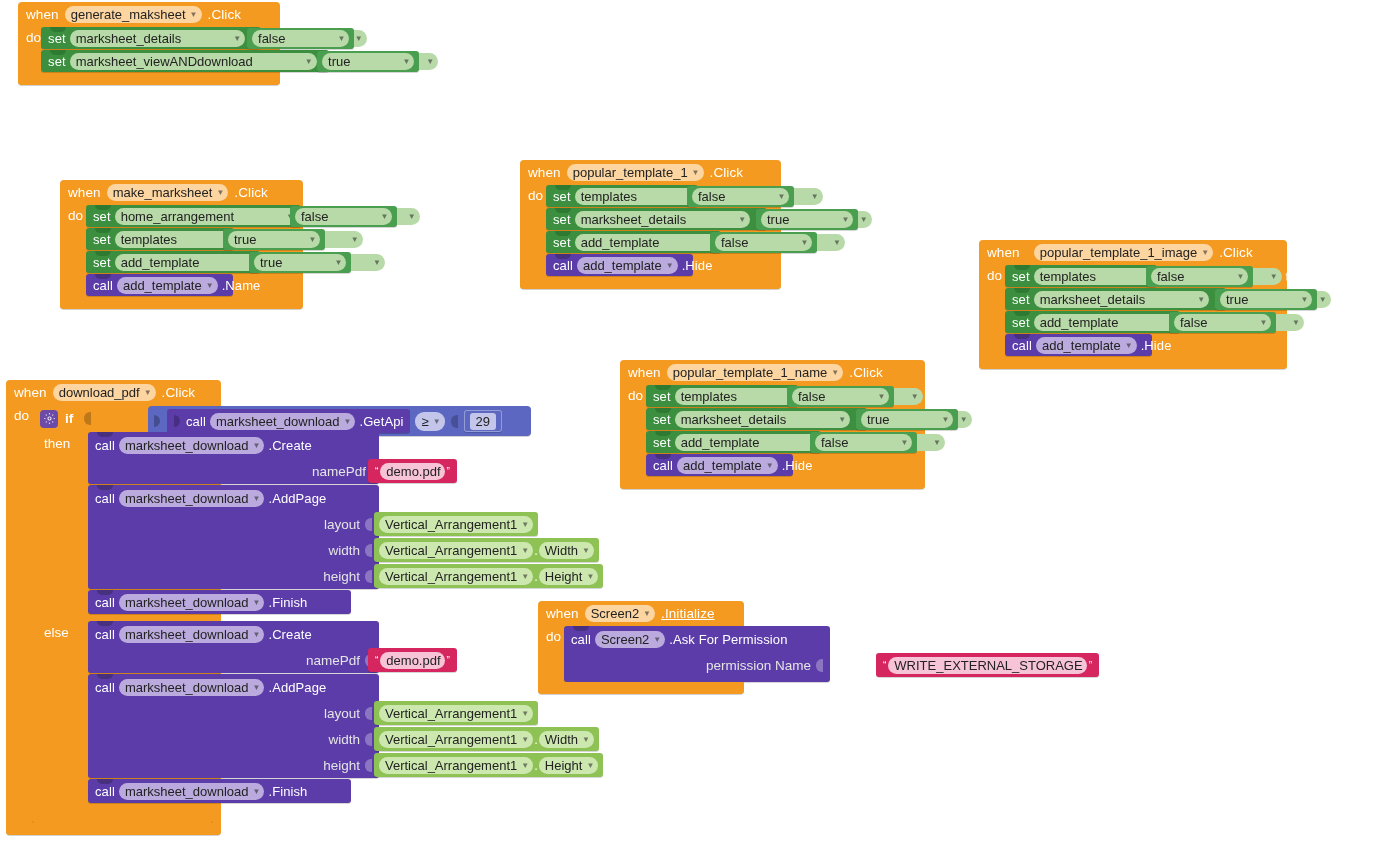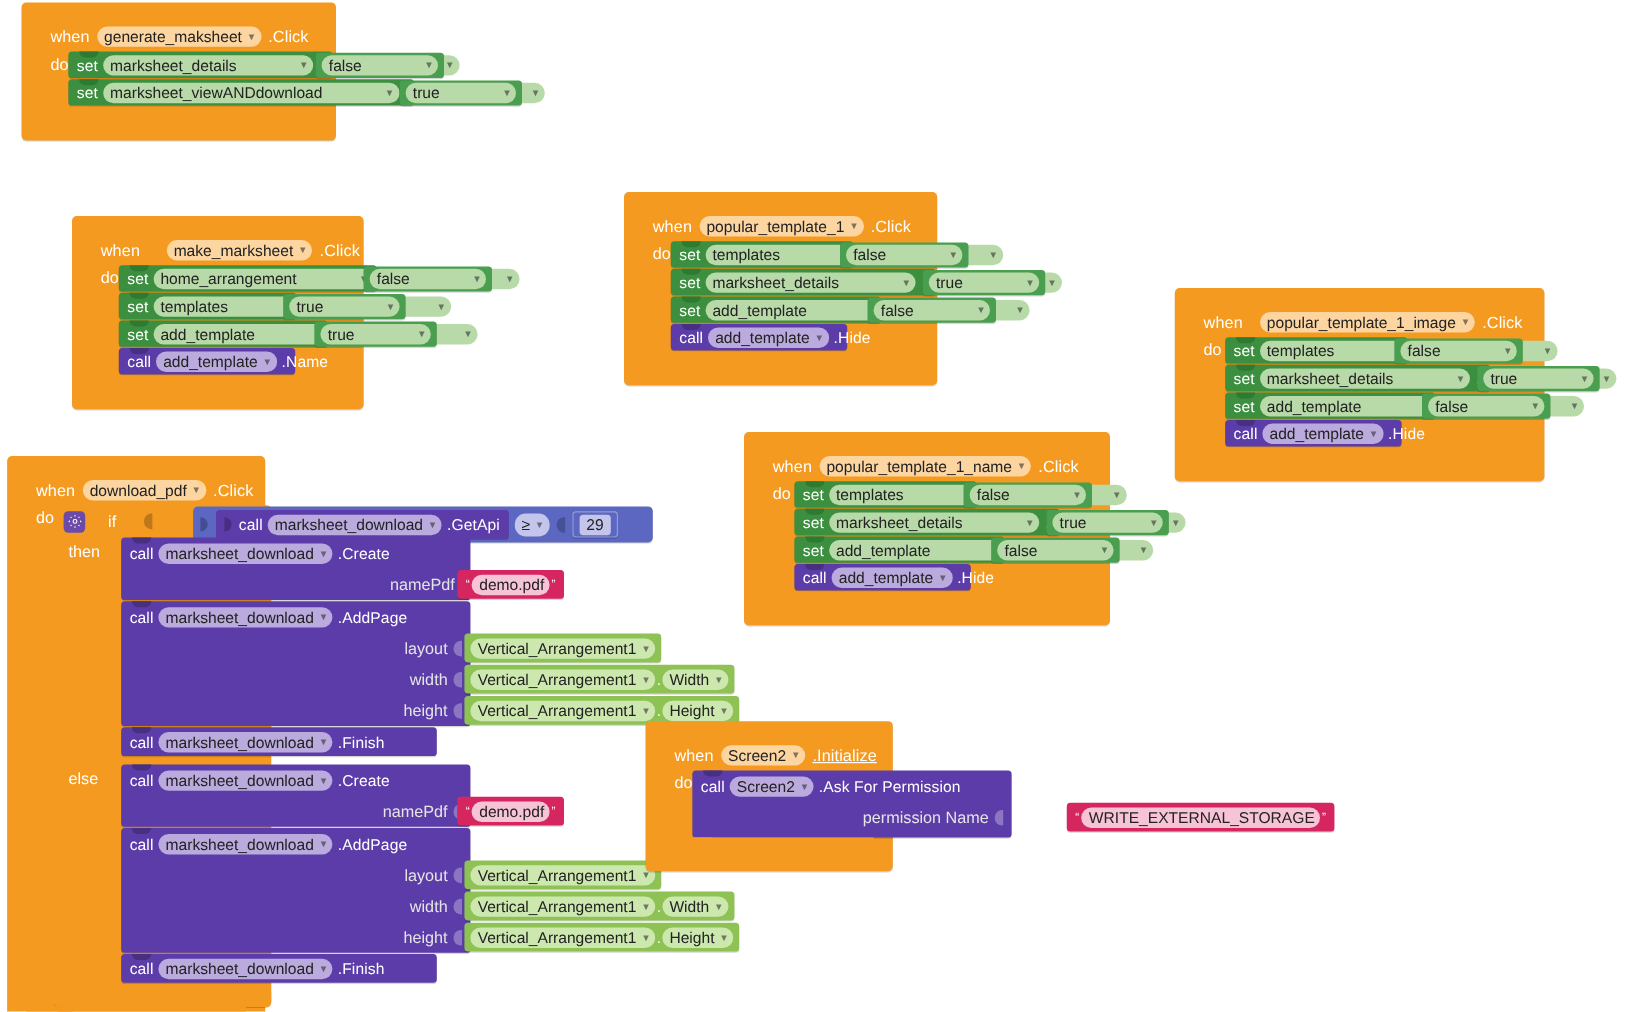--- a/index.html
+++ b/index.html
@@ -14,21 +14,21 @@
   #canvas { position:absolute; inset:0; }
 
   
   .blk { position:absolute; }
 
   
   .event {
     background: #f49a20;
     border-radius: 4px 4px 4px 4px;
     box-shadow: 0 1px 0 rgba(0,0,0,.18);
-    padding: 16px;
+    padding: 0;
   }
   .event-row {
     display:flex; align-items:center;
     height: 25px;
     padding-left: 8px;
   }
   .kw { color:#fff; font-size:13.5px; letter-spacing:.1px; white-space:nowrap; }
   .kw.small { font-size:13px; }
 
   
@@ -99,21 +99,21 @@
 
   
   .ledge { height:12px; background:#f49a20; border-radius:0 0 4px 4px; position:relative; }
   .ledge:after {
     content:""; position:absolute; left:24px; top:0; width:16px; height:5px;
     background:#f49a20; border-radius:0 0 6px 6px;
   }
 
   
   .ifblk { background:#f49a20; border-radius:4px; box-shadow:0 1px 0 rgba(0,0,0,.18); }
-  .ifrow { display:flex; align-items:center; height:27px; padding-left:8px; gap:19px; }
+  .ifrow { display:flex; align-items:center; height:27px; padding-left:8px; gap:7px;font-weight:bold; }
   .gear {
     width:18px; height:18px; border-radius:4px; background:#6b4aa8;
     display:inline-flex; align-items:center; justify-content:center;
   }
   .gear svg { display:block; }
   .branch { display:flex; }
   .branch-label { width:56px; color:#fff; font-size:13.5px; padding-left:12px; padding-top:4px; }
   .ifledge { height:13px; background:#f49a20; border-radius:0 0 4px 4px; }
 
   
@@ -190,21 +190,21 @@
       </div>
 
     </div>
   </div>
   <div class="ledge"></div>
 </div>
 
 <div class="blk event" style="left:60px; top:180px; width:243px;">
   <div class="event-row">
     <span class="kw">when</span>
-    <span class="fld fld-orange" style="margin-left:22px;">
+    <span class="fld fld-orange" style="margin-left:6px;">
       <span>make_marksheet</span>
           <span class="car">▼</span>
     </span>
     <span class="kw" style="margin-left:6px;">.Click</span>
   </div>
   <div class="do-wrap">
     <div class="do-label">do</div>
     <div class="stack">
 
       <div class="stmt set" style="width:215px;">

